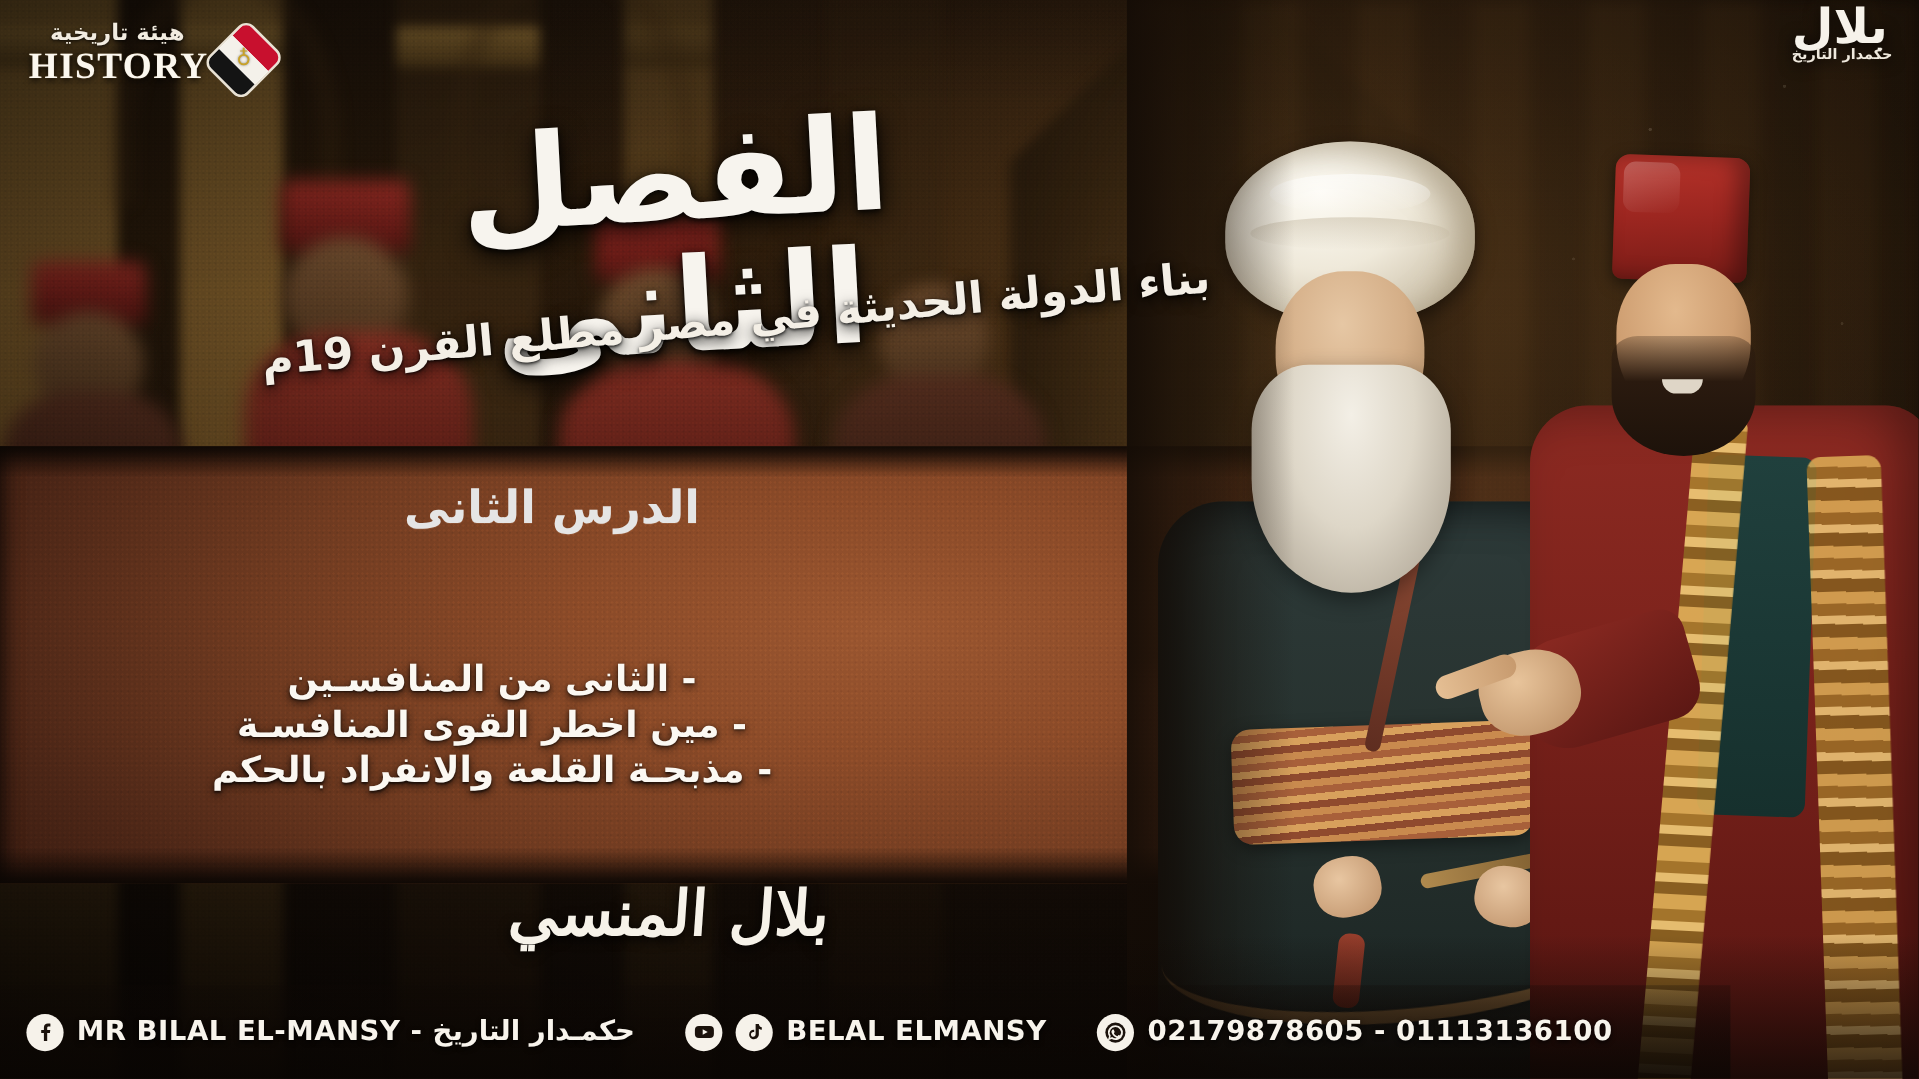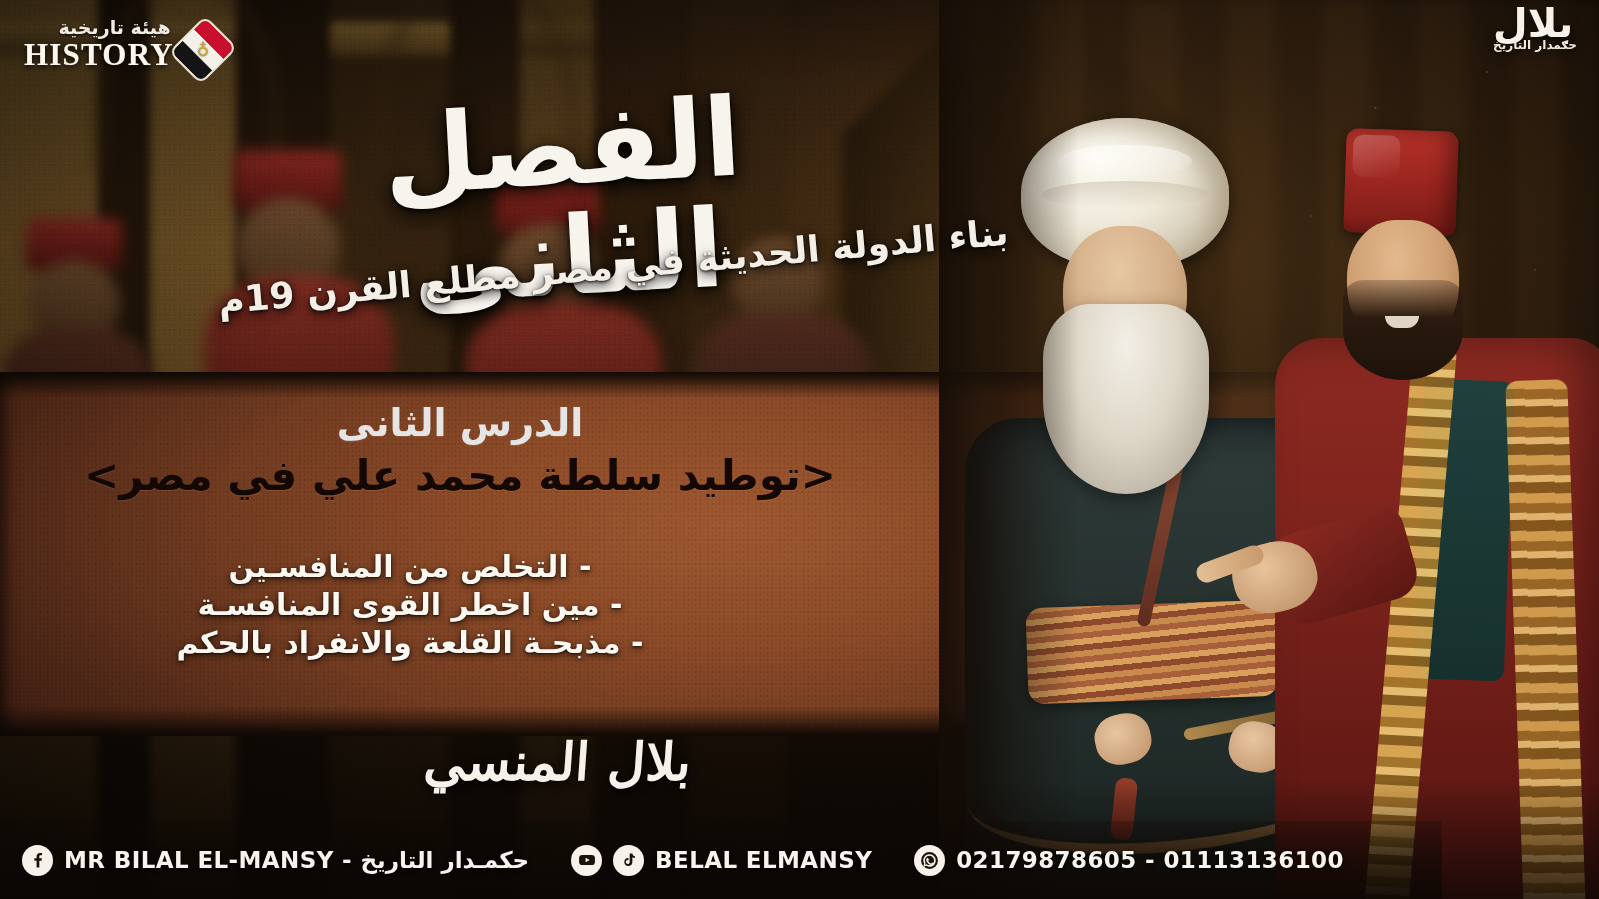--- a/index.html
+++ b/index.html
@@ -114,21 +114,21 @@
   .eg-shield .b3{ top:66.6%;  background:#141414; }
   .eg-shield .eagle{
     position:absolute; left:50%; top:50%;
     transform:translate(-50%,-50%) rotate(-45deg);
     font-size:17px; line-height:1; color:#c9a227;
     text-shadow:0 0 2px rgba(0,0,0,.5);
   }
   .logo-history .txt{ display:flex; flex-direction:column; align-items:flex-start; }
   .logo-history .ar{
     font-size:19px; font-weight:700; color:#f2ece0; letter-spacing:.5px;
-    margin-right:3px;
+    margin-right:20px;
     text-shadow:0 1px 3px rgba(0,0,0,.85);
     direction:rtl;
   }
   .logo-history .en{
     font-size:31px; font-weight:800; color:#fbf7ef; letter-spacing:1.2px;
     line-height:1; margin-top:1px;
     text-shadow:0 2px 5px rgba(0,0,0,.9), 0 0 1px #8b6a3a;
     direction:ltr;
     font-family:Liberation Serif, serif;
   }
@@ -560,25 +560,24 @@
   </div>
 
   <div class="panel">
     <div class="panel-grain"></div>
     <div class="panel-fade-t"></div>
     <div class="panel-fade-b"></div>
   </div>
 
   <div class="lesson">
     <div class="l-no">الدرس الثانى</div>
-    <div class="l-title">&lt;توطيد سلطة محمد علي في مصر&gt;</div>
   </div>
 
   <div class="bullets">
-    <div class="b">- التخلص من المنافسـين</div>
+    <div class="b">- الثانى من المنافسـين</div>
     <div class="b">- مين اخطر القوى المنافسـة</div>
     <div class="b">- مذبحـة القلعة والانفراد بالحكم</div>
   </div>
 
   <div class="signature">
     <span class="sg">بلال المنسي</span>
   </div>
 
   <div class="footer">
 

